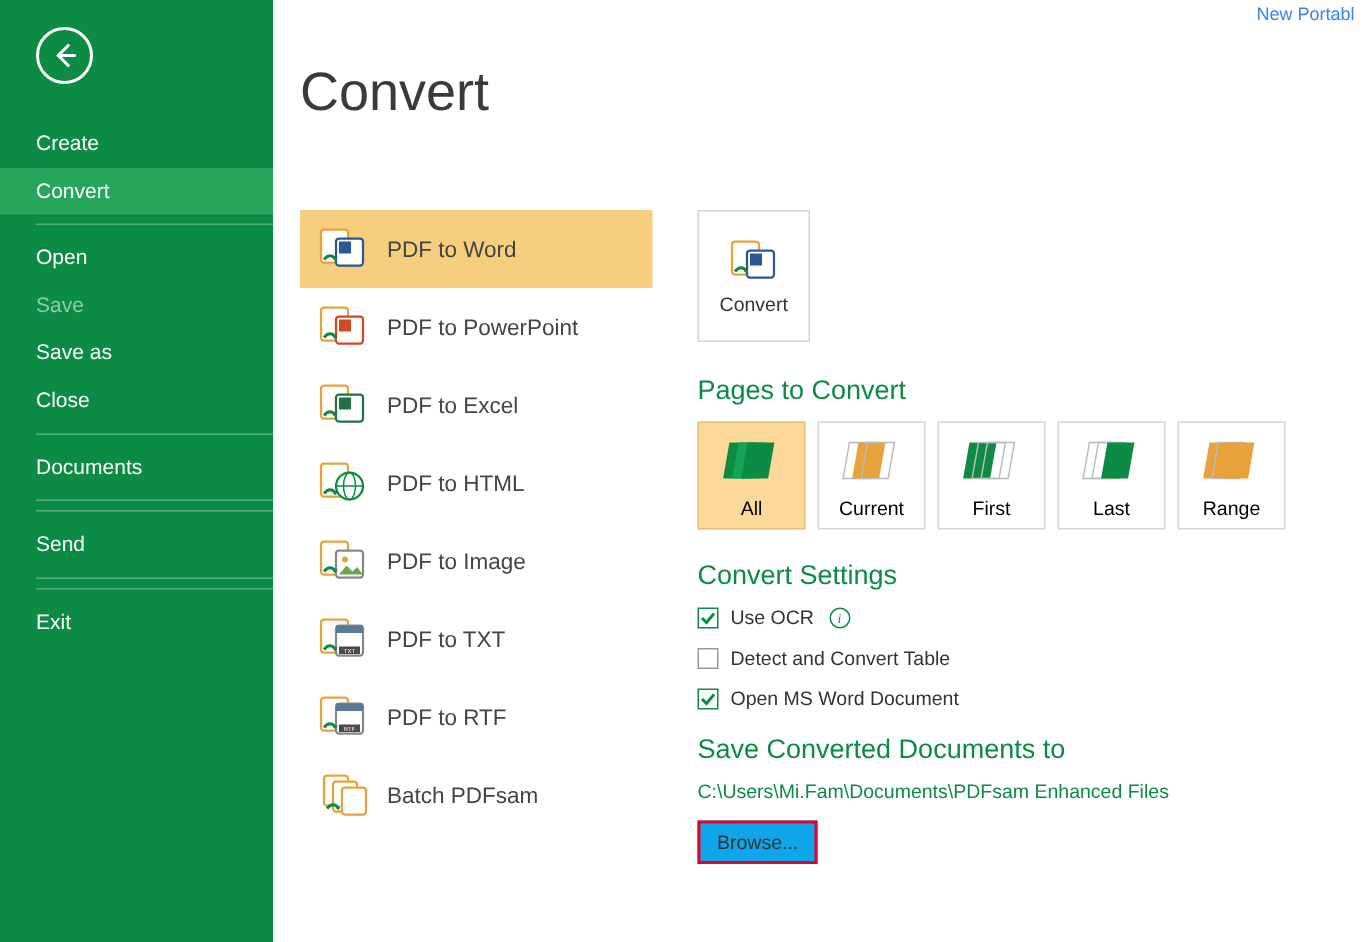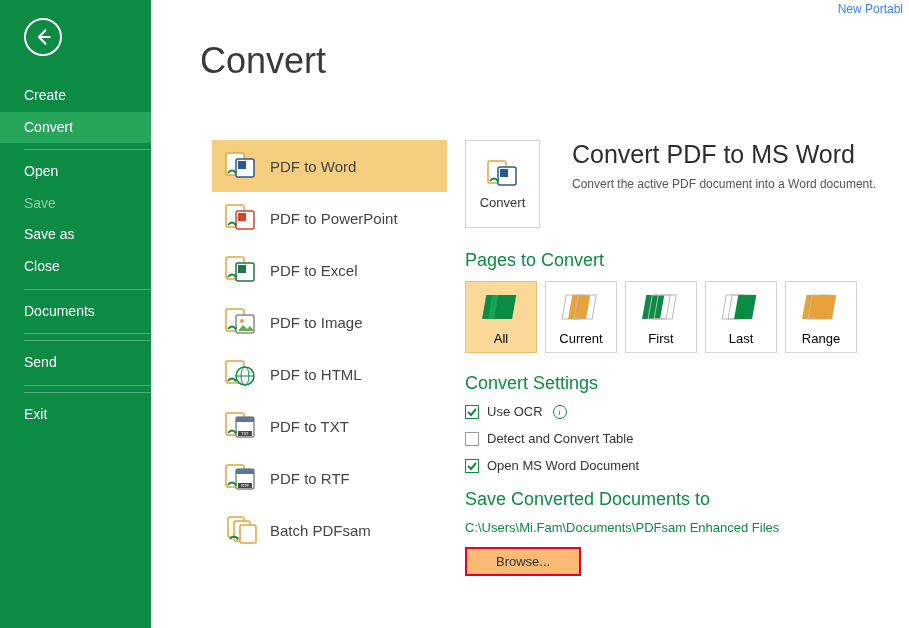--- a/index.html
+++ b/index.html
@@ -14,21 +14,21 @@
     .window-title {
       position: absolute;
       top: 2px;
       right: 6px;
       font-size: 12px;
       color: #3b82f6;
     }
     .sidebar {
       position: absolute;
       left: 0; top: 0;
-      width: 151px;
+      width: 182px;
       height: 628px;
       background: #0c8b44;
       color: #fff;
       padding-top: 18px;
     }
     .back-arrow {
       width: 38px; height: 38px;
       border: 2px solid #fff;
       border-radius: 50%;
       margin-left: 24px;
@@ -64,21 +64,21 @@
       padding: 40px 0 0 42px;
     }
     .page-title {
       font-size: 36px;
       font-weight: 300;
       color: #3a3a3a;
       margin-bottom: 46px;
     }
     .convert-list {
       position: absolute;
-      left: 54px;
+      left: 42px;
       top: 140px;
       width: 235px;
     }
     .convert-item {
       height: 52px;
       display: flex;
       align-items: center;
       padding-left: 12px;
       cursor: pointer;
     }
@@ -184,26 +184,26 @@
       font-style: italic;
       font-family: Georgia, serif;
     }
     .save-path {
       font-size: 13px;
       color: #0c8b44;
       margin-bottom: 12px;
     }
     .browse-btn {
       display: inline-block;
-      padding: 5px 29px;
+      padding: 5px 11px;
       border: 2px solid #e4002b;
       font-size: 13px;
       color: #333;
       cursor: pointer;
-      background: #fdba74;
+      background: #0ea5e9;
       text-align: center;
     }
   </style>
 </head>
 <body>
 
 <div class="window-title">New Portabl</div>
 
 <div class="sidebar">
   <div class="back-arrow">
@@ -270,42 +270,42 @@
             <path d="M10 22 l3 -2 l-1 3 z" fill="#0c8b44"></path>
           </svg>
       </span>
       <span class="label">PDF to Excel</span>
     </div>
 
     <div class="convert-item">
       <span class="icon-box">
         <svg width="34" height="30" viewBox="0 0 34 30">
             <rect x="2" y="2" width="18" height="22" rx="2" fill="#fff" stroke="#e8a23c" stroke-width="1.5"></rect>
+            <circle cx="21" cy="17" r="9" fill="#fff" stroke="#0c8b44" stroke-width="1.5"></circle>
+            <ellipse cx="21" cy="17" rx="4" ry="9" fill="none" stroke="#0c8b44" stroke-width="1"></ellipse>
+            <line x1="12" y1="17" x2="30" y2="17" stroke="#0c8b44" stroke-width="1"></line>
+            <path d="M4 22 q4 -5 8 0" stroke="#0c8b44" stroke-width="2" fill="none"></path>
+            <path d="M10 22 l3 -2 l-1 3 z" fill="#0c8b44"></path>
+          </svg>
+      </span>
+      <span class="label">PDF to HTML</span>
+    </div>
+
+    <div class="convert-item">
+      <span class="icon-box">
+        <svg width="34" height="30" viewBox="0 0 34 30">
+            <rect x="2" y="2" width="18" height="22" rx="2" fill="#fff" stroke="#e8a23c" stroke-width="1.5"></rect>
             <rect x="12" y="8" width="18" height="18" rx="2" fill="#fff" stroke="#888" stroke-width="1.5"></rect>
             <circle cx="18" cy="14" r="2" fill="#e8a23c"></circle>
             <path d="M14 24 l5 -6 l4 4 l3 -3 l4 5 z" fill="#6aa84f"></path>
             <path d="M4 22 q4 -5 8 0" stroke="#0c8b44" stroke-width="2" fill="none"></path>
             <path d="M10 22 l3 -2 l-1 3 z" fill="#0c8b44"></path>
           </svg>
       </span>
       <span class="label">PDF to Image</span>
-    </div>
-
-    <div class="convert-item">
-      <span class="icon-box">
-        <svg width="34" height="30" viewBox="0 0 34 30">
-            <rect x="2" y="2" width="18" height="22" rx="2" fill="#fff" stroke="#e8a23c" stroke-width="1.5"></rect>
-            <circle cx="21" cy="17" r="9" fill="#fff" stroke="#0c8b44" stroke-width="1.5"></circle>
-            <ellipse cx="21" cy="17" rx="4" ry="9" fill="none" stroke="#0c8b44" stroke-width="1"></ellipse>
-            <line x1="12" y1="17" x2="30" y2="17" stroke="#0c8b44" stroke-width="1"></line>
-            <path d="M4 22 q4 -5 8 0" stroke="#0c8b44" stroke-width="2" fill="none"></path>
-            <path d="M10 22 l3 -2 l-1 3 z" fill="#0c8b44"></path>
-          </svg>
-      </span>
-      <span class="label">PDF to HTML</span>
     </div>
 
     <div class="convert-item">
       <span class="icon-box">
         <svg width="34" height="30" viewBox="0 0 34 30">
             <rect x="2" y="2" width="18" height="22" rx="2" fill="#fff" stroke="#e8a23c" stroke-width="1.5"></rect>
             <rect x="12" y="6" width="18" height="20" rx="2" fill="#fff" stroke="#888" stroke-width="1.5"></rect>
             <rect x="12" y="6" width="18" height="5" fill="#5b7a99"></rect>
             <rect x="14" y="20" width="14" height="5" fill="#4a4a4a"></rect>
             <text x="21" y="24" font-size="4" fill="#fff" text-anchor="middle">TXT</text>
@@ -353,24 +353,20 @@
           <svg width="34" height="30" viewBox="0 0 34 30">
               <rect x="2" y="2" width="18" height="22" rx="2" fill="#fff" stroke="#e8a23c" stroke-width="1.5"></rect>
               <rect x="12" y="8" width="18" height="18" rx="2" fill="#fff" stroke="#2b5797" stroke-width="1.5"></rect>
               <rect x="14" y="10" width="8" height="8" fill="#2b5797"></rect>
               <path d="M4 22 q4 -5 8 0" stroke="#0c8b44" stroke-width="2" fill="none"></path>
               <path d="M10 22 l3 -2 l-1 3 z" fill="#0c8b44"></path>
             </svg>
         </span>
         <span class="label">Convert</span>
       </div>
-      <div>
-        <div class="detail-title">Convert PDF to MS Word</div>
-        <div class="detail-desc">Convert the active PDF document into a Word document.</div>
-      </div>
     </div>
 
     <div class="section-heading">Pages to Convert</div>
     <div class="page-options">
       <div class="page-opt selected">
         <svg width="40" height="36" viewBox="0 0 40 36">
             <rect x="6" y="4" width="18" height="24" fill="#0c8b44" transform="skewX(-10)"></rect>
             <rect x="12" y="4" width="18" height="24" fill="#14a557" transform="skewX(-10)"></rect>
             <rect x="18" y="4" width="18" height="24" fill="#0c8b44" transform="skewX(-10)"></rect>
           </svg>

